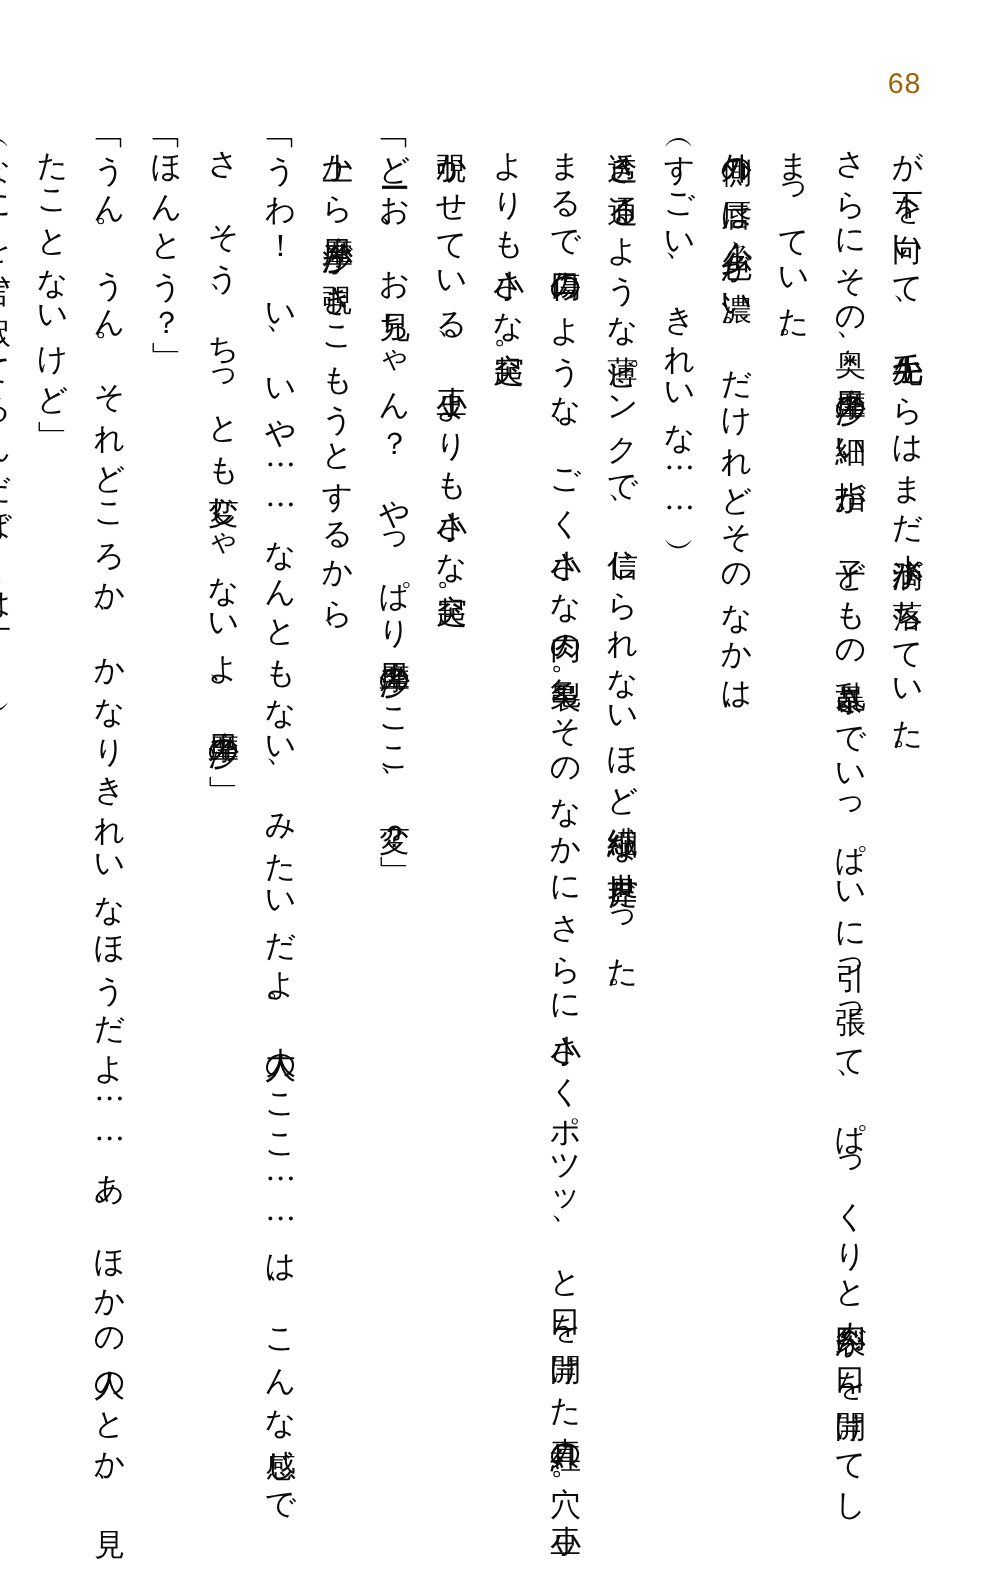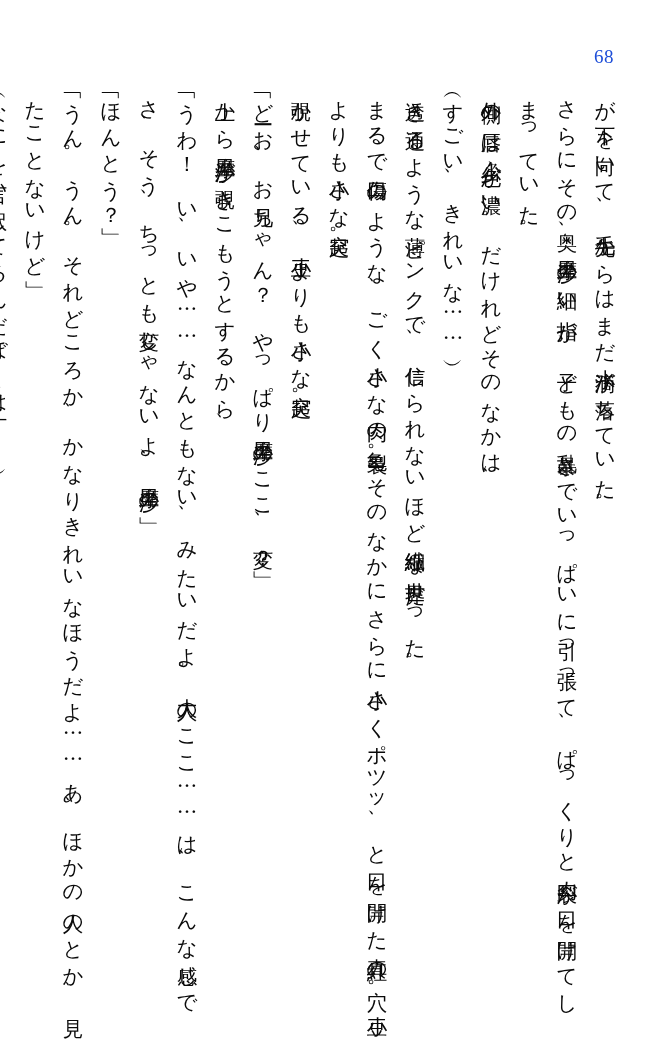--- a/index.html
+++ b/index.html
@@ -17,24 +17,24 @@
   .page {
     position: relative;
     width: 668px;
     height: 1050px;
     background: #ffffff;
   }
   .page-number {
     position: absolute;
     top: 46px;
     right: 54px;
-    font-family: Liberation Serif, serif;
+    font-family: Liberation Sans, sans-serif;
     font-size: 19px;
     letter-spacing: 0.5px;
-    color: #1d4ed8;
+    color: #a16207;
   }
   .body-text {
     position: absolute;
     top: 86px;
     right: 44px;
     left: 40px;
     height: 920px;
     writing-mode: vertical-rl;
     text-orientation: upright;
     font-family: "DejaVu Serif", "Liberation Serif", serif;

